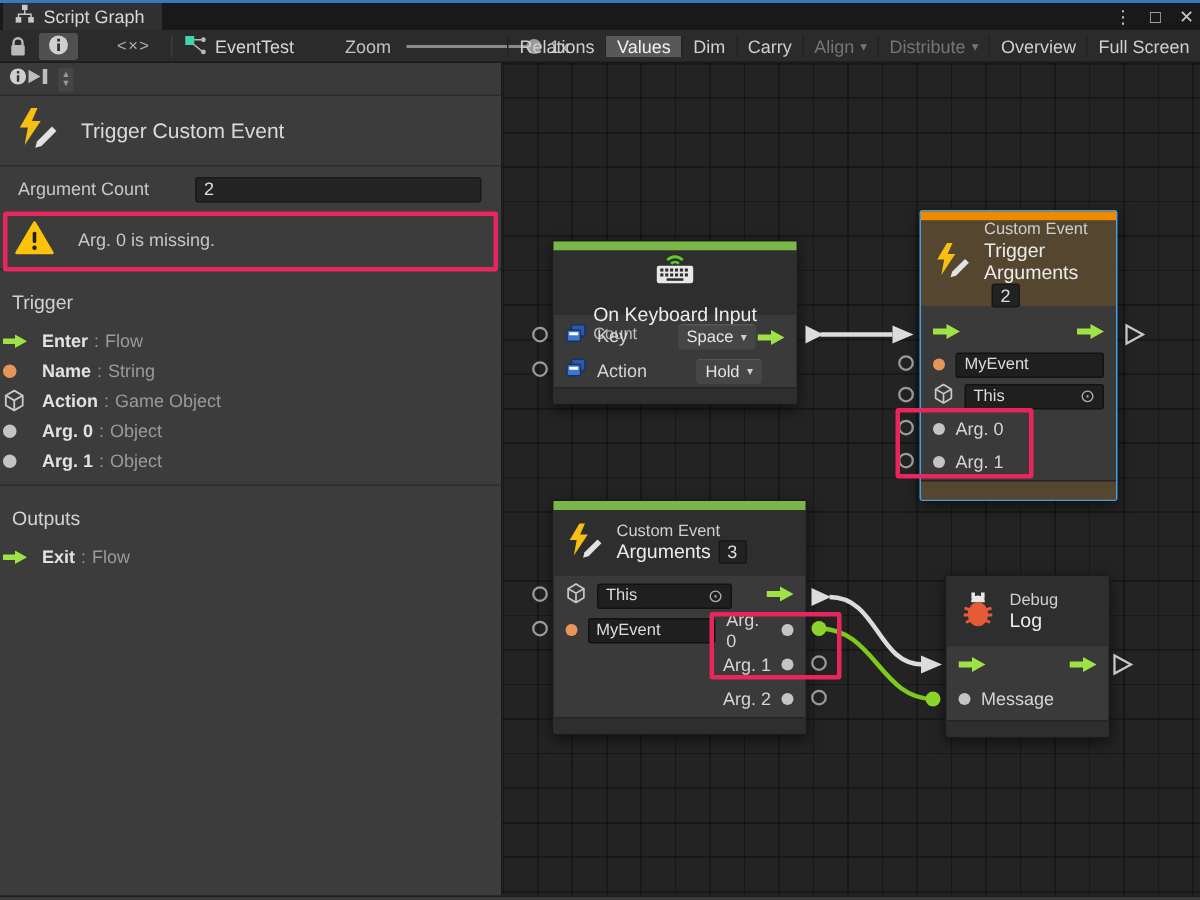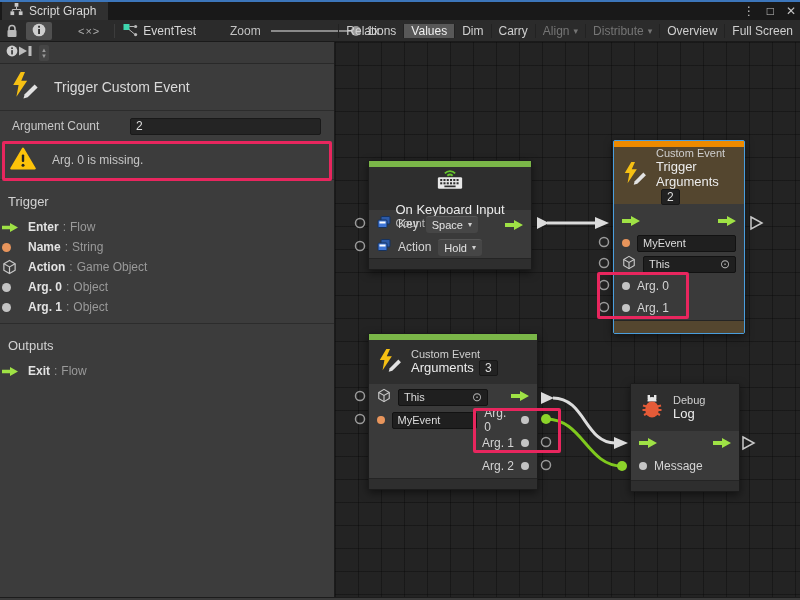--- a/index.html
+++ b/index.html
@@ -91,21 +91,21 @@
   .badge { display:inline-block; background:#222222; border:1px solid #171717; border-radius:2px;
     padding:0 5px; margin-left:5px; color:#dcdcdc; font-size:12px; line-height:14px; }
   .nfooter { position:absolute; left:0; right:0; background:#2e2e2e; border-top:1px solid #242424; }
   .nfooter.tint { background:#54462f; }
   .nrow { position:absolute; display:flex; align-items:center; gap:7px; padding:0 8px; left:0; right:0; }
   .nrow .rlabel { color:#d4d4d4; font-size:12px; }
   .vfield { background:#1f1f1f; border:1px solid #121212; border-radius:2px; height:17px; line-height:15px;
     color:#dcdcdc; font-size:11px; padding:0 5px; display:flex; align-items:center; }
   .vfield .tgt { margin-left:auto; color:#b0b0b0; font-size:12px; }
   .dropdown { background:#464646; border-top:1px solid #565656; border-radius:3px; height:17px;
-    display:flex; align-items:center; gap:5px; padding:0 6px; color:#e4e4e4; font-size:11px; }
+    display:flex; align-items:center; gap:5px; padding:0 6px; color:#e4e4e4; font-size:11px;margin-left:26px; }
   .dropdown .dd { font-size:8px; color:#cfcfcf; }
   .flow-out { position:absolute; }
   .overlay { position:absolute; left:0; top:0; width:465px; height:555px; z-index:20; pointer-events:none; }
   .anno-canvas { position:absolute; z-index:30; }
 </style>
 </head>
 <body>
 
 <div class="stage">
 

